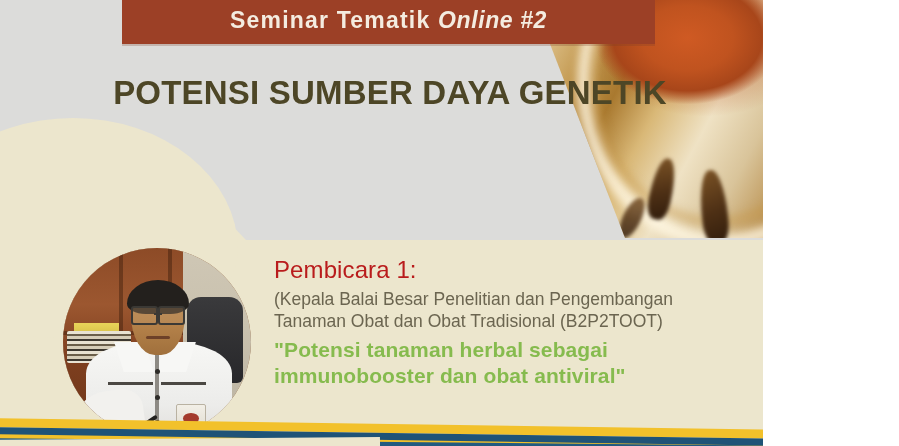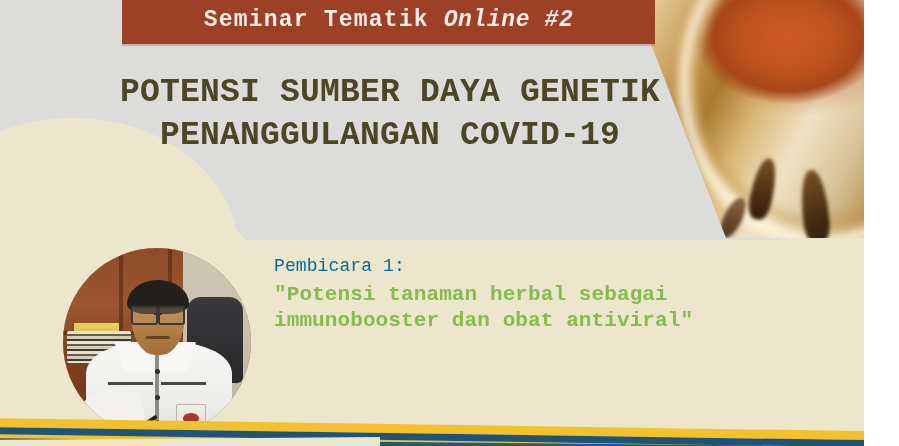--- a/index.html
+++ b/index.html
@@ -2,25 +2,25 @@
 <html><head>
 <meta charset="utf-8">
 <style>
   html, body {
     margin: 0;
     padding: 0;
     background: #ffffff;
   }
   #poster {
     position: relative;
-    width: 864px;
+    width: 763px;
     height: 446px;
     overflow: hidden;
     background: #ece6cd;
-    font-family: Liberation Mono, monospace;
+    font-family: Liberation Sans, sans-serif;
   }
 
   
   .grey-panel {
     position: absolute;
     left: 0; top: 0;
     width: 899px; height: 240px;
     background: #dcdcda;
     clip-path: polygon(0 0, 899px 0, 899px 200px, 780px 240px, 246px 240px, 222px 215px, 0 215px);
   }
@@ -233,22 +233,22 @@
     background: #22211f; transform: rotate(-34deg); border-radius: 2px;
   }
   .portrait .desk {
     position: absolute; left: 0; bottom: -2%; width: 100%; height: 9%;
     background: linear-gradient(180deg, #efece2 0%, #ddd8c9 100%);
   }
 
   
   .info { position: absolute; left: 274px; top: 255px; width: 600px; }
   .label-pembicara {
-    color: #0369a1;
-    font-size: 18px;
+    color: #b91c1c;
+    font-size: 24px;
     line-height: 1.25;
     letter-spacing: .1px;
   }
   .speaker-name {
     color: #1d1c18;
     font-size: 23px;
     font-weight: bold;
     line-height: 1.25;
     margin-top: 1px;
     letter-spacing: .1px;
@@ -323,21 +323,20 @@
       <div class="clove c3"></div>
     </div>
   </div>
 
   <div class="banner">
     <div class="banner-text"><span>Seminar Tematik </span><span class="ital">Online #2</span></div>
   </div>
 
   <div class="title">
     <span class="ln">POTENSI SUMBER DAYA GENETIK</span>
-    <span class="ln">PENANGGULANGAN COVID-19</span>
   </div>
 
   <div class="portrait">
     <div class="room"></div>
     <div class="cabinet"></div>
     <div class="cab-line v1"></div>
     <div class="cab-line v2"></div>
     <div class="cab-line h1"></div>
     <div class="papers2"></div>
     <div class="papers"></div>
@@ -361,20 +360,24 @@
       <div class="bridge"></div>
     </div>
     <div class="mouth"></div>
     <div class="arm"></div>
     <div class="pen"></div>
     <div class="desk"></div>
   </div>
 
   <div class="info">
     <div class="label-pembicara">Pembicara 1:</div>
+    <div class="affiliation">
+      <span class="ln">(Kepala Balai Besar Penelitian dan Pengembangan</span>
+      <span class="ln">Tanaman Obat dan Obat Tradisional (B2P2TOOT)</span>
+    </div>
     <div class="quote">
       <span class="ln">"Potensi tanaman  herbal sebagai</span>
       <span class="ln">immunobooster dan obat antiviral"</span>
     </div>
   </div>
 
   <div class="stripe yellow-top"></div>
   <div class="stripe blue-mid"></div>
   <div class="stripe yellow-bot"></div>
   <div class="stripe blue-bot"></div>

